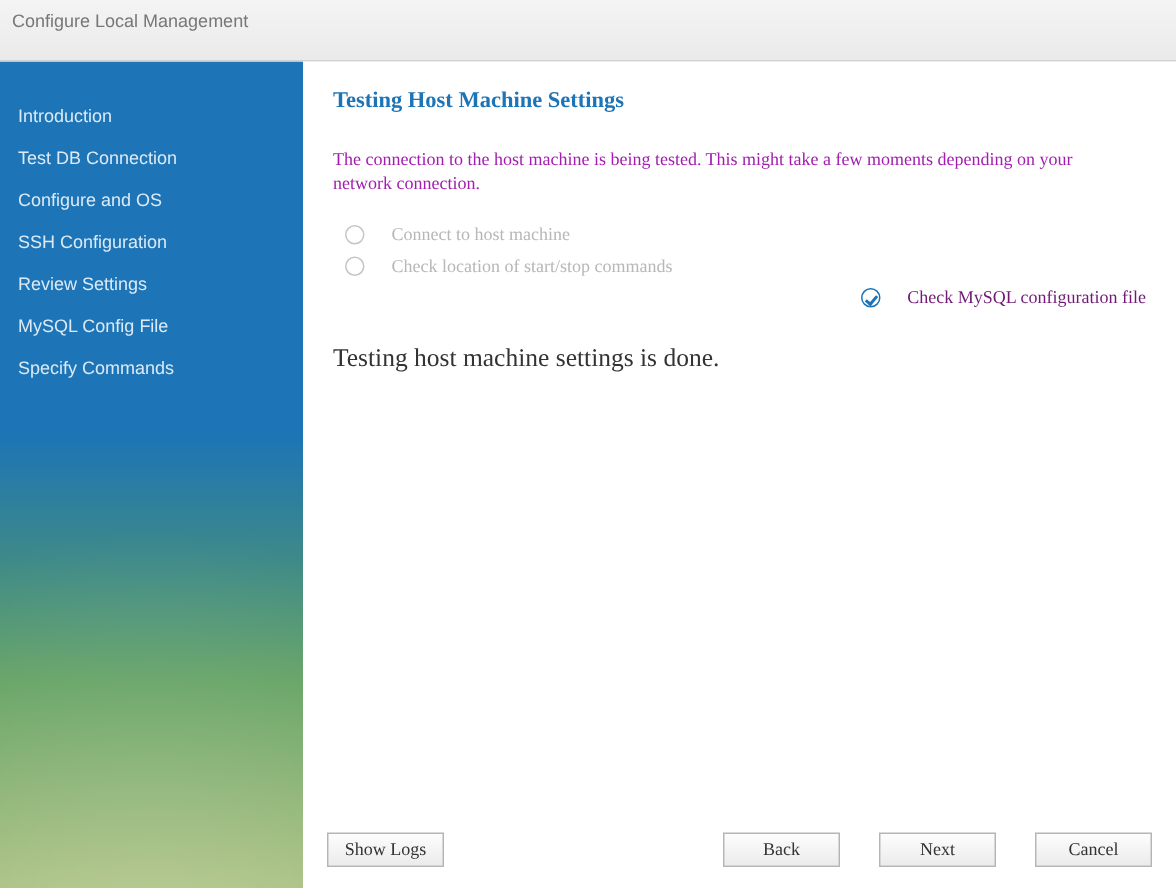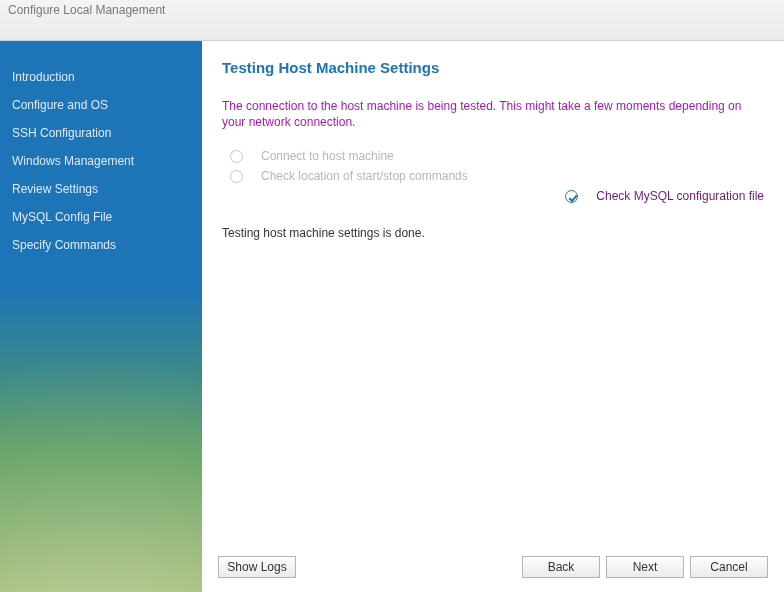--- a/index.html
+++ b/index.html
@@ -17,23 +17,23 @@
       display: flex;
       flex-direction: column;
       background: #fff;
     }
     .titlebar {
       height: 41px;
       background: linear-gradient(to bottom, #f4f4f4, #eaeaea);
       border-bottom: 1px solid #d0d0d0;
       color: #777;
       font-size: 12px;
-      padding: 3px 8px;
+      padding: 19px 8px;
       display: flex;
-      align-items: flex-start;
+      align-items: flex-end;
     }
     .body {
       flex: 1;
       display: flex;
       overflow: hidden;
     }
     .sidebar {
       width: 202px;
       height: 100%;
       background:
@@ -53,20 +53,21 @@
       font-weight: bold;
       color: #ffffff;
     }
     .main {
       flex: 1;
       background: #fff;
       padding: 18px 20px 10px 20px;
       display: flex;
       flex-direction: column;
       position: relative;
+      font-family: Liberation Serif, serif;
     }
     .page-title {
       color: #1d74b6;
       font-size: 15px;
       font-weight: bold;
       margin-bottom: 22px;
     }
     .desc {
       color: #a21caf;
       font-size: 12px;
@@ -102,21 +103,21 @@
       content: "";
       position: absolute;
       left: 2.5px; top: 4px;
       width: 6px; height: 3px;
       border-left: 2px solid #1d74b6;
       border-bottom: 2px solid #1d74b6;
       transform: rotate(-50deg);
     }
     .status {
       color: #333;
-      font-size: 12px;
+      font-size: 17px;
       margin-top: 6px;
     }
     .footer {
       position: absolute;
       bottom: 14px;
       left: 16px;
       right: 16px;
       display: flex;
       align-items: flex-end;
     }
@@ -125,36 +126,36 @@
       border: 1px solid #b5b5b5;
       color: #333;
       font-size: 12px;
       padding: 3px 0;
       width: 78px;
       text-align: center;
       cursor: pointer;
       font-family: inherit;
     }
     .footer .spacer { flex: 1; }
-    .footer .right-group { display: flex; gap: 6px; }
+    .footer .right-group { display: flex; gap: 26px; }
   </style>
 </head>
 <body>
 
 <div class="window">
   <div class="titlebar">
     <span>Configure Local Management</span>
   </div>
   <div class="body">
 
     <div class="sidebar">
       <div class="sidebar-item">Introduction</div>
+      <div class="sidebar-item">Test DB Connection</div>
       <div class="sidebar-item">Configure and OS</div>
       <div class="sidebar-item">SSH Configuration</div>
-      <div class="sidebar-item">Windows Management</div>
       <div class="sidebar-item">Review Settings</div>
       <div class="sidebar-item">MySQL Config File</div>
       <div class="sidebar-item">Specify Commands</div>
     </div>
 
     <div class="main">
       <div class="page-title">Testing Host Machine Settings</div>
       <div class="desc">The connection to the host machine is being tested. This might take a few moments depending on your network connection.</div>
 
       <div class="checks">

